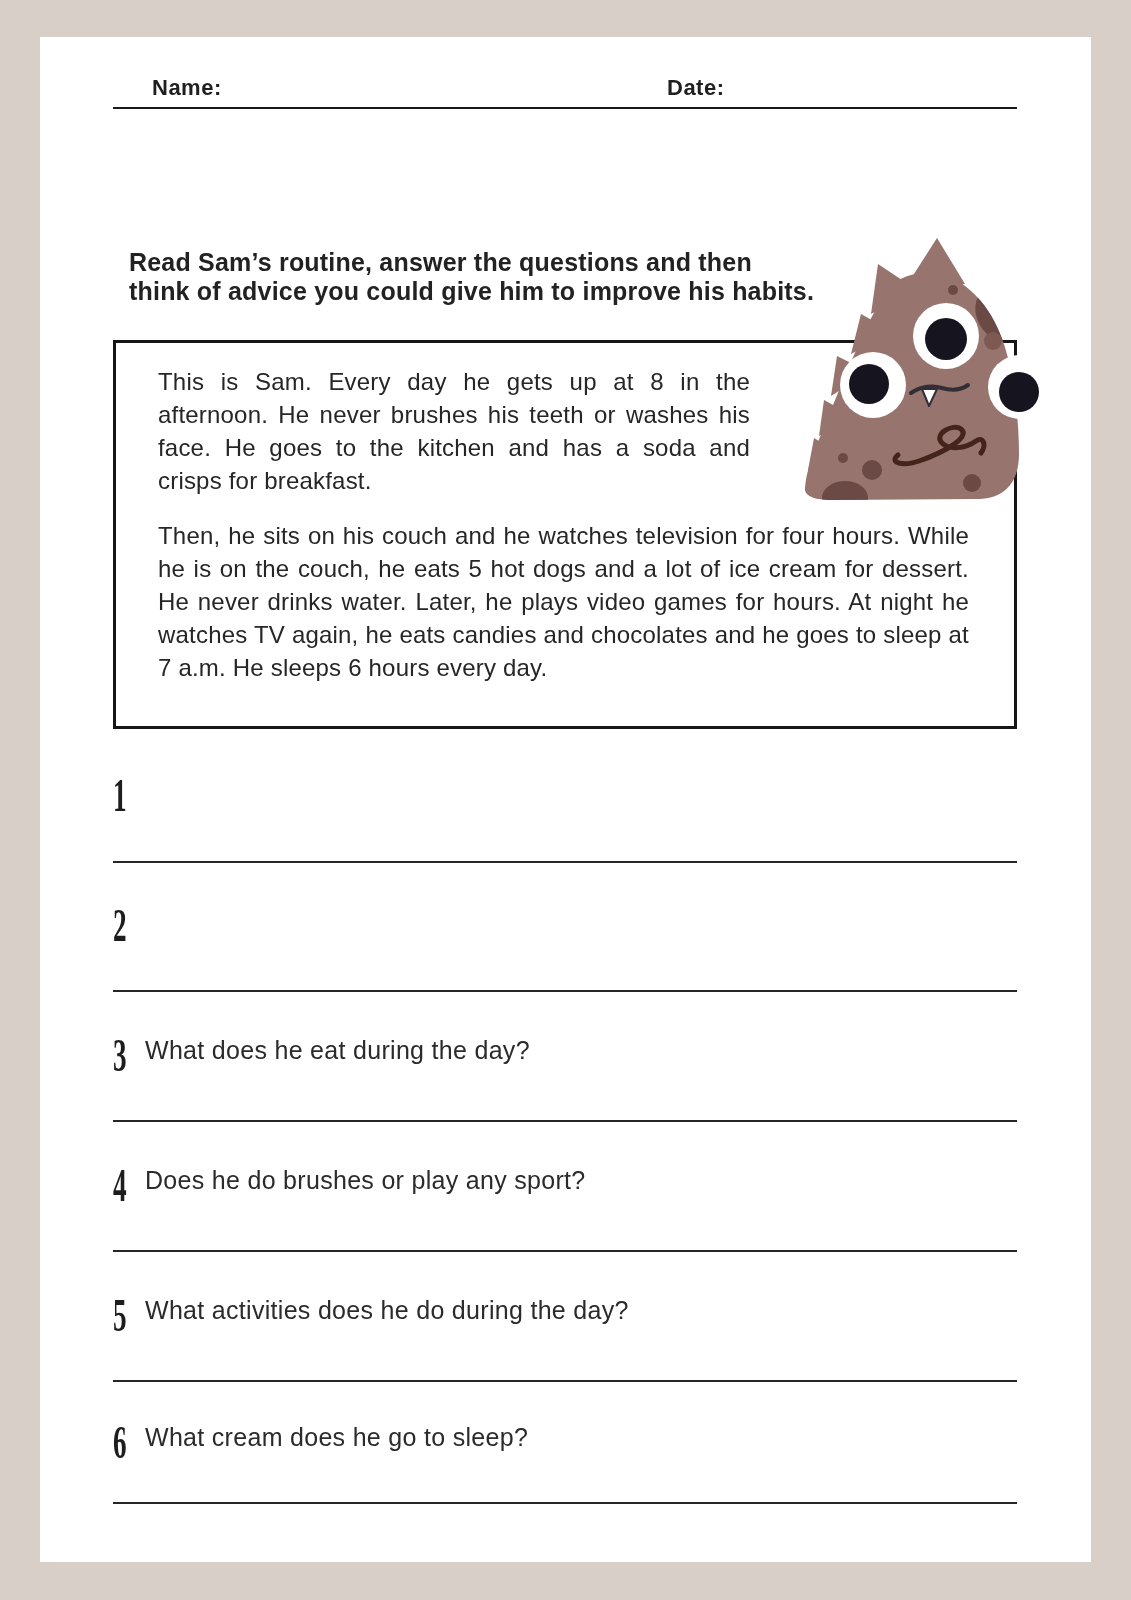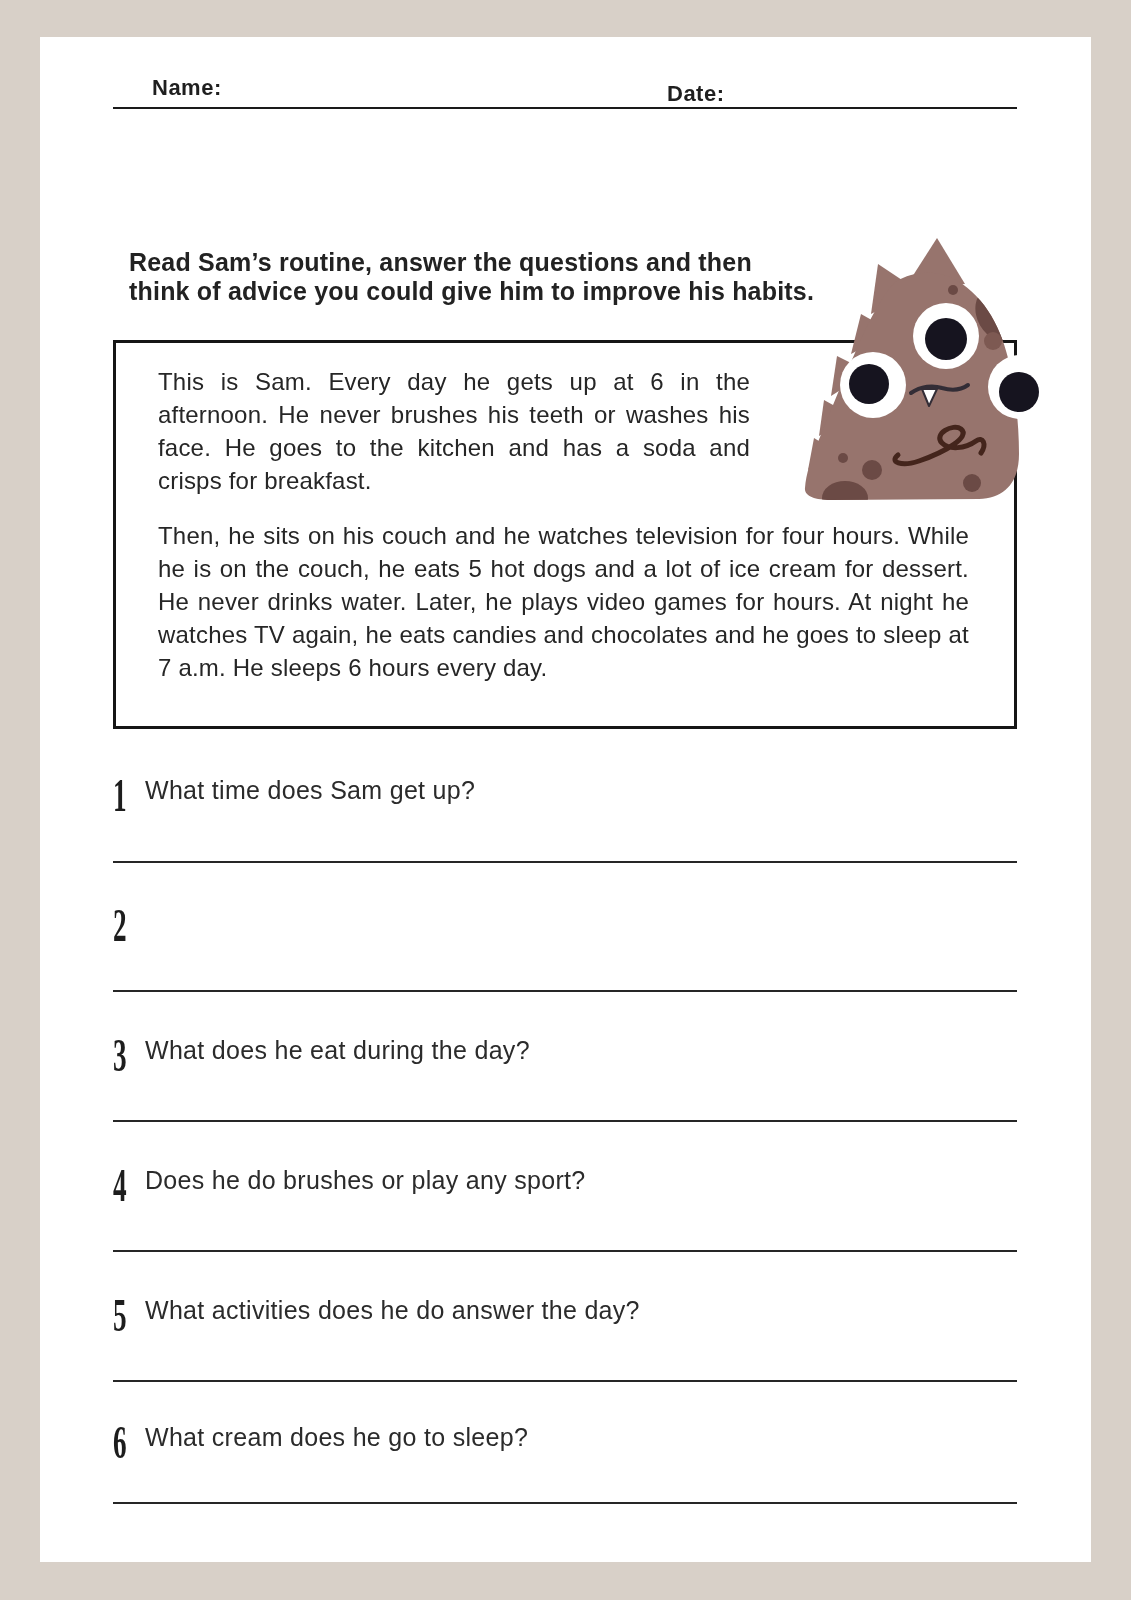--- a/index.html
+++ b/index.html
@@ -86,31 +86,31 @@
   .t4 { top: 1127px; } .l4 { top: 1213px; }
   .t5 { top: 1257px; } .l5 { top: 1343px; }
   .t6 { top: 1384px; } .l6 { top: 1465px; }
 </style>
 </head>
 <body>
 
 <div class="page">
 
   <div class="abs hdr-label" style="left:75px; top:38px;">Name:</div>
-  <div class="abs hdr-label" style="left:590px; top:44px;">Date:</div>
+  <div class="abs hdr-label" style="left:590px; top:38px;">Date:</div>
   <div class="abs hdr-rule"></div>
 
 
   <div class="abs instructions">
     <span>Read Sam’s routine, answer the questions and then</span>
     <span>think of advice you could give him to improve his habits.</span>
   </div>
 
   <div class="abs reading-box">
-    <p class="para1">This is Sam. Every day he gets up at 6 in the afternoon. He never brushes his teeth or washes his face. He goes to the kitchen and has a soda and crisps for breakfast.</p>
+    <p class="para1">This is Sam. Every day he gets up at 8 in the afternoon. He never brushes his teeth or washes his face. He goes to the kitchen and has a soda and crisps for breakfast.</p>
     <p class="para2">Then, he sits on his couch and he watches television for four hours. While he is on the couch, he eats 5 hot dogs and a lot of ice cream for dessert. He never drinks water. Later, he plays video games for hours. At night he watches TV again, he eats candies and chocolates and he goes to sleep at 7 a.m. He sleeps 6 hours every day.</p>
   </div>
 
   <svg class="abs monster" viewBox="0 0 260 292">
     <defs>
       <path id="mbody" d="M100 60 C118 49 140 48 157 56 C186 70 205 102 213 136
         C220 168 224 200 224 232 C224 260 210 276 184 277 L36 278
         C20 278 9 274 10 266 C11 252 16 237 23 220 C36 188 49 155 63 124
         C73 101 86 75 100 60 Z"></path>
       <clipPath id="mclip">
@@ -154,21 +154,20 @@
     </g>
     <g fill="#16141f">
       <circle cx="74" cy="162" r="20"></circle>
       <circle cx="151" cy="117" r="21"></circle>
       <circle cx="224" cy="170" r="20"></circle>
     </g>
   </svg>
 
   <div class="abs q-row t1">
     <span class="q-num">1</span>
-    <span class="q-text">What time does Sam get up?</span>
   </div>
   <div class="abs ans-line l1"></div>
 
   <div class="abs q-row t2">
     <span class="q-num">2</span>
   </div>
   <div class="abs ans-line l2"></div>
 
   <div class="abs q-row t3">
     <span class="q-num">3</span>
@@ -177,21 +176,21 @@
   <div class="abs ans-line l3"></div>
 
   <div class="abs q-row t4">
     <span class="q-num">4</span>
     <span class="q-text">Does he do brushes or play any sport?</span>
   </div>
   <div class="abs ans-line l4"></div>
 
   <div class="abs q-row t5">
     <span class="q-num">5</span>
-    <span class="q-text">What activities does he do answer the day?</span>
+    <span class="q-text">What activities does he do during the day?</span>
   </div>
   <div class="abs ans-line l5"></div>
 
   <div class="abs q-row t6">
     <span class="q-num">6</span>
     <span class="q-text">What cream does he go to sleep?</span>
   </div>
   <div class="abs ans-line l6"></div>
 
 </div>

